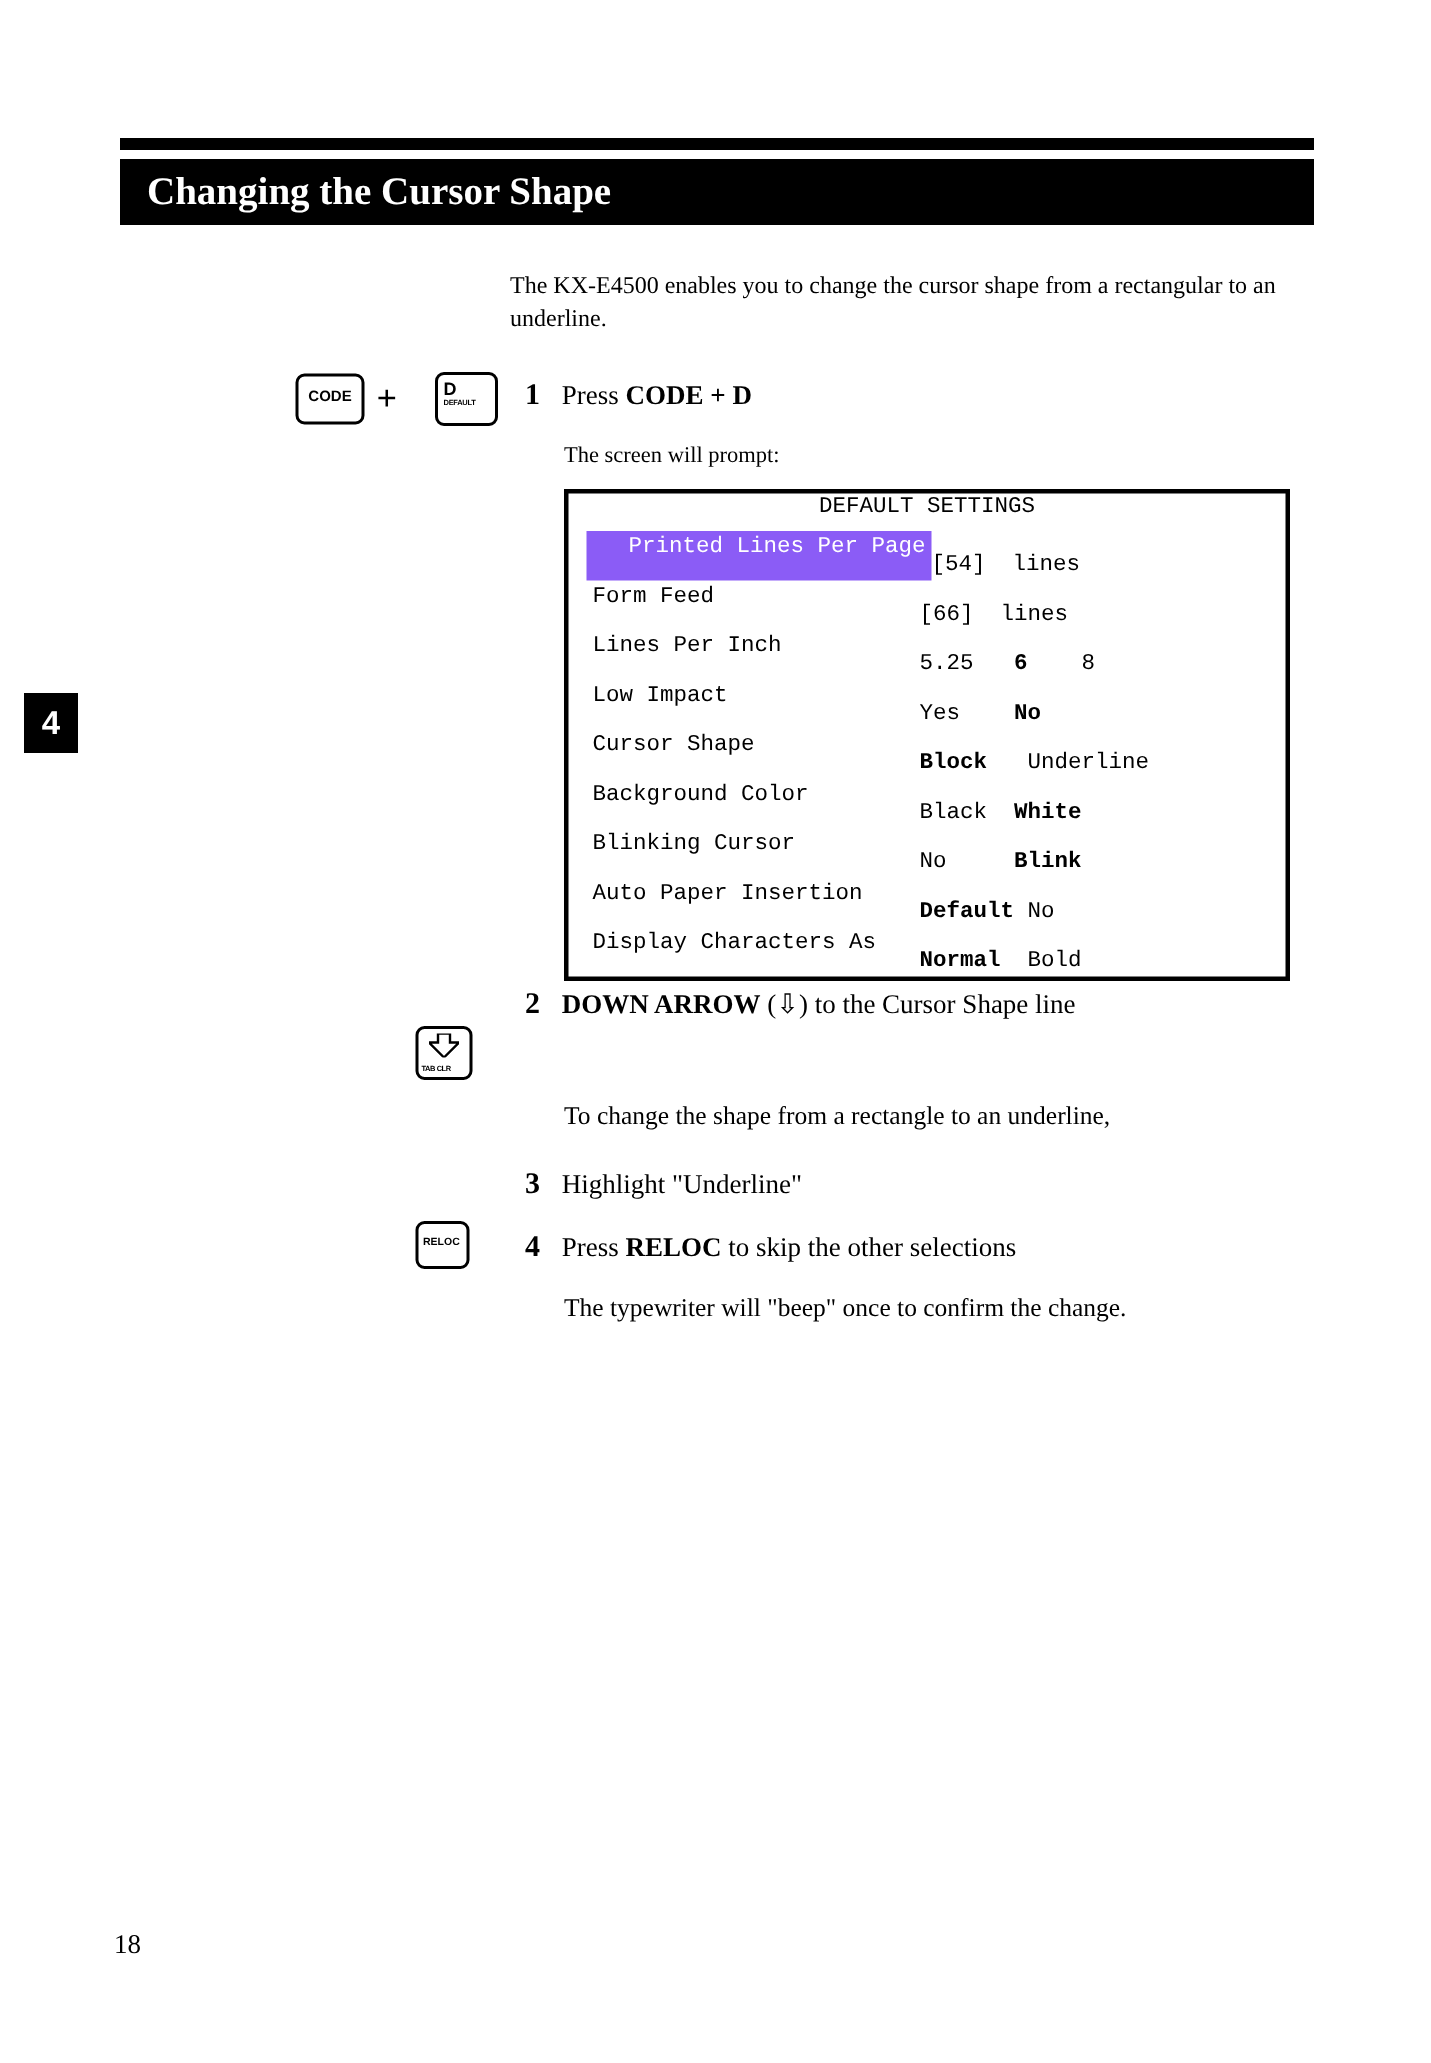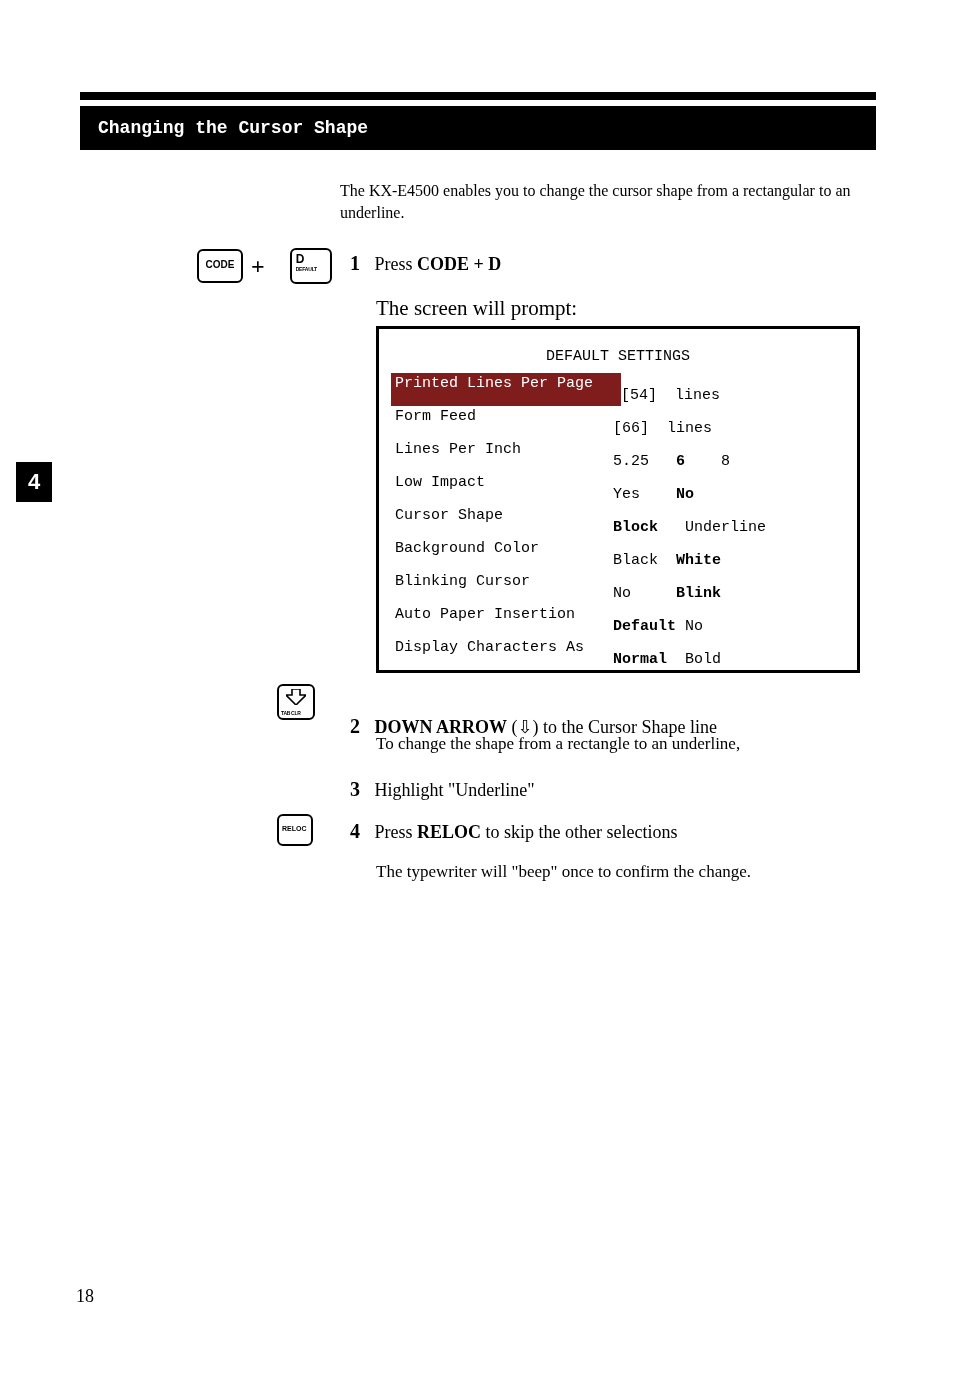--- a/index.html
+++ b/index.html
@@ -28,23 +28,23 @@
     background: #000;
   }
   .section-title {
     position: absolute;
     left: 80px;
     right: 78px;
     top: 106px;
     height: 44px;
     background: #000;
     color: #fff;
-    font-family: Liberation Mono, monospace;
-    font-weight: bold;
-    font-size: 18px;
+    font-family: Liberation Serif, serif;
+    font-weight: bold;
+    font-size: 26px;
     line-height: 44px;
     padding-left: 18px;
     box-sizing: border-box;
   }
   .intro {
     position: absolute;
     left: 340px;
     right: 80px;
     top: 180px;
     font-size: 16px;
@@ -107,57 +107,58 @@
     font-weight: bold;
     font-size: 20px;
     margin-right: 10px;
   }
   .step1 .bold { font-weight: bold; }
 
   .prompt-line {
     position: absolute;
     left: 376px;
     top: 296px;
-    font-size: 21px;
+    font-size: 15px;
   }
 
   
   .settings-box {
     position: absolute;
     left: 376px;
     top: 326px;
     width: 484px;
     border: 3px solid #000;
     font-family: "Courier New", Courier, monospace;
     font-size: 15px;
-    padding: 19px 0 0 0;
+    padding: 0 0 0 0;
     box-sizing: border-box;
   }
   .settings-title {
     text-align: center;
     padding-bottom: 8px;
     font-size: 15px;
   }
   .settings-list {
     padding: 0 16px 0 16px;
   }
   .srow {
     display: flex;
     line-height: 1.4;
   }
   .slabel {
     width: 218px;
     white-space: nowrap;
   }
   .slabel.sel {
-    background: #7f1d1d;
+    background: #8b5cf6;
     color: #fff;
     padding: 0 4px;
     margin-left: -4px;
     width: 222px;
+    text-align: right;
   }
   .sopts {
     flex: 1;
     white-space: pre;
     margin-top: 12px;
   }
   .sopts .b { font-weight: bold; }
   .sfooter {
     border-top: 2px solid #000;
     margin-top: 8px;
@@ -185,21 +186,21 @@
     bottom: 2px;
     left: 2px;
     font-size: 5px;
     line-height: 6px;
     letter-spacing: -0.3px;
   }
 
   .step2 {
     position: absolute;
     left: 350px;
-    top: 715px;
+    top: 658px;
     font-size: 18px;
   }
   .step2 .bold { font-weight: bold; }
   .step2-sub {
     position: absolute;
     left: 376px;
     top: 734px;
     font-size: 17px;
   }
 

